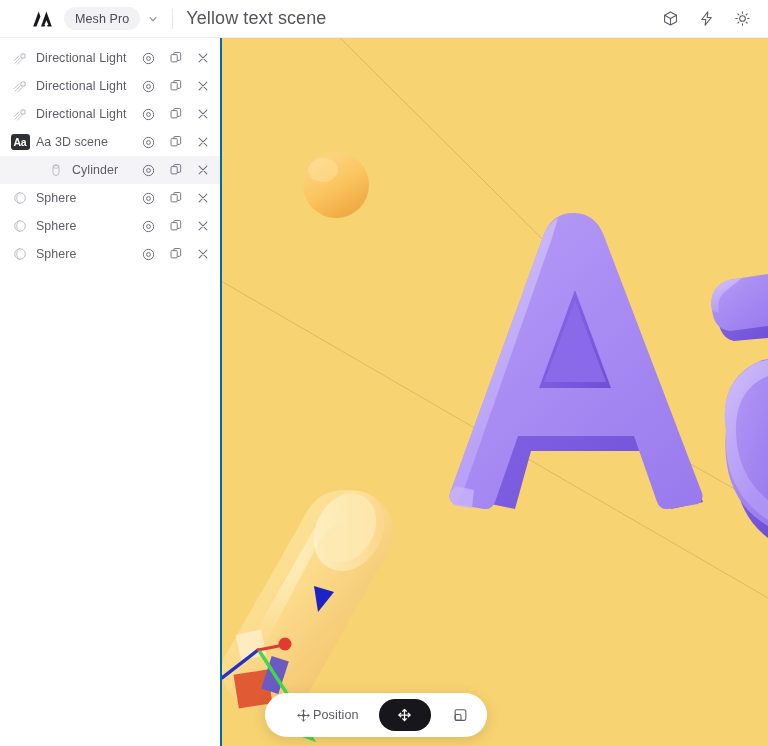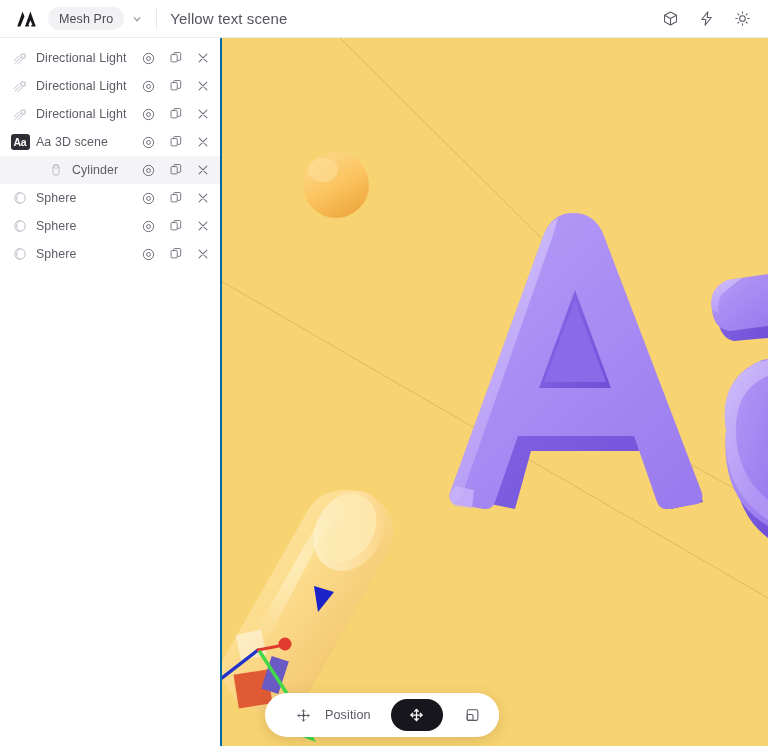--- a/index.html
+++ b/index.html
@@ -13,37 +13,37 @@
   }
   #app { position: relative; width: 768px; height: 746px; background: #fff; }
 
   
   .topbar {
     position: absolute; top: 0; left: 0;
     width: 768px; height: 38px;
     background: #ffffff;
     border-bottom: 1px solid #ededf0;
     display: flex; align-items: center;
-    padding: 0 14px 0 14px;
+    padding: 0 14px 0 30px;
     z-index: 20;
   }
   .logo { width: 26px; height: 22px; flex: 0 0 auto; margin-right: 8px; }
   .brand-pill {
     height: 23px; display: flex; align-items: center;
     padding: 0 11px; border-radius: 12px;
     background: #f2f2f4; color: #4a4a55;
     font-size: 12.5px; letter-spacing: .1px;
   }
   .chevron-btn {
     width: 22px; height: 22px; margin-left: 2px;
     display: flex; align-items: center; justify-content: center;
     color: #9a9aa6; cursor: pointer;
   }
   .vdivider { width: 1px; height: 20px; background: #e6e6ea; margin: 0 13px 0 8px; }
-  .scene-name { font-size: 15px; color: #54545f; letter-spacing: .1px; }
+  .scene-name { font-size: 18px; color: #54545f; letter-spacing: .1px; }
   .topbar-spacer { flex: 1 1 auto; }
   .top-icons { display: flex; align-items: center; gap: 12px; }
   .icon-btn {
     width: 24px; height: 24px;
     display: flex; align-items: center; justify-content: center;
     color: #5b5b66; cursor: pointer; border-radius: 5px;
   }
 
   
   .sidebar {
@@ -100,21 +100,21 @@
     height: 44px;
     background: #ffffff;
     border-radius: 22px;
     display: flex; align-items: center;
     padding-left: 20px;
     box-shadow: 0 3px 14px rgba(70,50,10,.16);
     z-index: 25;
     white-space: nowrap;
   }
   .tb-item {
-    display: flex; align-items: center; gap: 14px;
+    display: flex; align-items: center; gap: 2px;
     padding: 0 11px; height: 44px;
     color: #5a5a65; font-size: 12.6px; cursor: pointer;
     letter-spacing: .1px;
   }
   .tb-icon {
     width: 15px; height: 15px;
     display: flex; align-items: center; justify-content: center;
     color: #5a5a65; flex: 0 0 auto;
   }
   .tb-pill {

